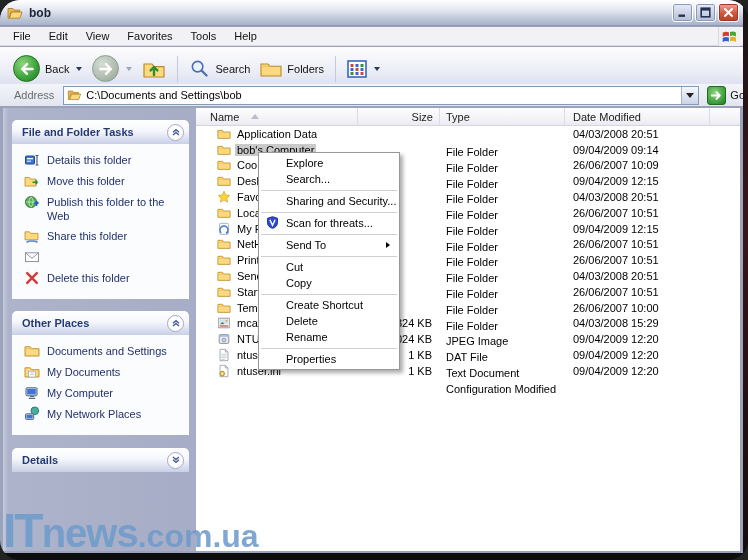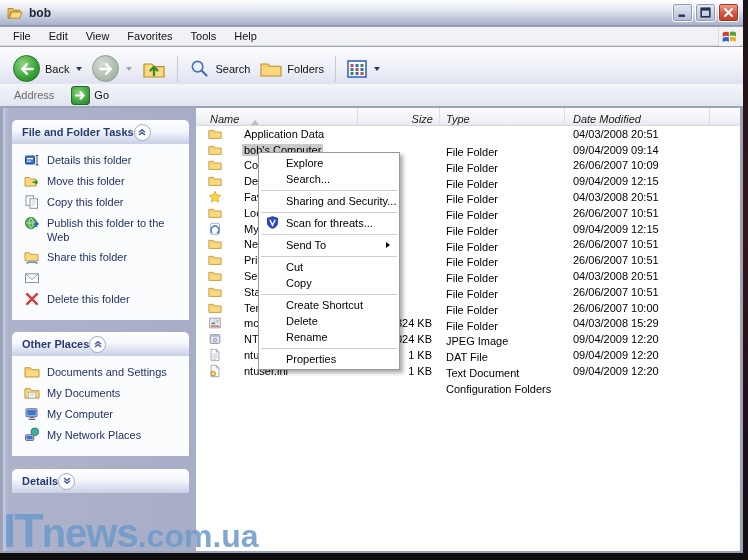--- a/index.html
+++ b/index.html
@@ -1,18 +1,18 @@
 <!DOCTYPE html>
 <html><head>
 <meta charset="utf-8">
 <style>
   html,body{margin:0;padding:0;background:#222;}
   *{box-sizing:border-box;}
   .stage{position:relative;width:748px;height:560px;background:#0d0d0d;overflow:hidden;
-         font-family:"Liberation Sans",sans-serif;font-size:11px;color:#000;}
+         font-family:"Liberation Sans",sans-serif;font-size:11px;color:#000;border-radius:20px;}
   .desktop-sliver{position:absolute;right:0;top:0;width:6px;height:560px;
          background:linear-gradient(180deg,#1b1416 0%,#3a1518 40%,#241012 70%,#120d0d 100%);}
   
   .window{position:absolute;left:0;top:0;width:743px;height:553px;background:#9aa3ba;}
   .titlebar{position:absolute;left:0;top:0;width:100%;height:26px;
         background:linear-gradient(180deg,#ffffff 0%,#e3e7f1 40%,#bec6d9 75%,#aab3cb 100%);
         border-bottom:1px solid #8d97b0;display:flex;align-items:center;padding-left:6px;}
   .title-icon{width:18px;height:16px;margin-right:5px;flex:none;}
   .title-text{font-weight:bold;font-size:12px;color:#1c2333;}
   .win-buttons{position:absolute;right:4px;top:3px;display:flex;gap:2px;}
@@ -51,48 +51,48 @@
         background:radial-gradient(circle at 7px 6px,#8fd47f,#3f9f3f 65%,#257a25);border:1px solid #1d6f1d;
         display:flex;align-items:center;justify-content:center;}
   .go-label{color:#111;}
   
   .main{position:absolute;left:3px;top:108px;width:737px;height:443px;background:#fff;overflow:hidden;}
   .sidebar{position:absolute;left:0;top:0;width:193px;height:100%;
         background:linear-gradient(90deg,#c6cbdd 0,#adb3ca 5px,#a7adc6 100%);}
   .panel{margin:0 7px 0 9px;}
   .panel-header{height:24px;border-radius:5px 5px 0 0;display:flex;align-items:center;
         background:linear-gradient(180deg,#ffffff 0%,#f5f7fc 45%,#c9d0e6 100%);
-        padding:0 5px 0 10px;}
+        padding:0 5px 0 10px;justify-content:space-between;}
   .panel-title{font-weight:bold;color:#253a73;}
   .chev-btn{width:17px;height:17px;border-radius:50%;background:#fff;border:1px solid #9fa8c8;flex:none;
         display:flex;align-items:center;justify-content:center;}
   .panel-body{background:#fbfcfe;padding:8px 6px 8px 12px;}
   .task-item{display:flex;gap:7px;margin-bottom:5px;align-items:flex-start;}
   .task-item .ti{width:16px;height:16px;flex:none;}
   .task-item .tl{color:#21316b;line-height:14px;padding-top:1px;}
   .watermark{position:absolute;left:3px;top:503px;white-space:nowrap;opacity:.88;z-index:5;
         color:#6f9bcb;font-weight:bold;pointer-events:none;}
   .wm-it{font-size:48px;letter-spacing:-2px;}
   .wm-news{font-size:40px;letter-spacing:-1px;}
   .wm-dom{font-size:32px;}
   
   .filearea{position:absolute;left:193px;top:0;right:0;height:100%;background:#fff;}
   .list-header{display:flex;height:18px;background:linear-gradient(180deg,#fdfdfd,#f2f2f7 70%,#e9e9f0);
         border-bottom:1px solid #d5d6e0;align-items:center;}
-  .hcell{height:100%;display:flex;align-items:flex-end;border-right:1px solid #dcdde5;color:#1a1a1a;font-style:italic;}
+  .hcell{height:100%;display:flex;align-items:center;border-right:1px solid #dcdde5;color:#1a1a1a;}
   .hc-name{width:162px;padding-left:14px;gap:12px;}
   .hc-size{width:82px;justify-content:flex-end;padding-right:6px;}
   .hc-type{width:125px;padding-left:6px;}
   .hc-date{width:145px;padding-left:8px;}
   .hc-fill{flex:1;border-right:none;}
   .sort-asc{width:0;height:0;border-left:4px solid transparent;border-right:4px solid transparent;
         border-bottom:5px solid #b9bccb;}
   .rows{}
   .frow{display:flex;height:15.8px;align-items:center;}
-  .c-name{width:162px;display:flex;align-items:center;gap:20px;padding-left:12px;overflow:hidden;white-space:nowrap;}
+  .c-name{width:162px;display:flex;align-items:center;gap:4px;padding-left:21px;overflow:hidden;white-space:nowrap;}
   .c-name .fi{width:14px;height:14px;flex:none;}
   .c-name .nm{padding:0 2px;}
   .c-name .nm.sel{background:#c9c9c9;}
   .c-size{width:82px;text-align:right;padding-right:8px;white-space:nowrap;}
   .c-type{width:125px;padding-left:6px;white-space:nowrap;overflow:hidden;margin-top:36px;}
   .c-date{width:145px;padding-left:8px;white-space:nowrap;}
   
   .ctx{position:absolute;left:258px;top:152px;width:142px;background:#fff;border:1px solid #979797;
         box-shadow:3px 3px 4px rgba(0,0,0,.33);padding:2px 0;z-index:20;}
   .cm-item{position:relative;height:16px;line-height:16px;padding-left:27px;color:#000;}
@@ -217,20 +217,32 @@
               <rect x="13.5" y="9" width="3" height="3" fill="#3566c8"></rect>
               <rect x="13.5" y="13" width="3" height="3" fill="#c94a3a"></rect>
           </svg>
         </span>
         <span class="caret"></span>
       </div>
     </div>
 
     <div class="addressbar">
       <span class="addr-label">Address</span>
+      <div class="addr-input">
+        <span style="width:15px;height:14px;flex:none;">
+            <svg width="100%" height="100%" viewBox="0 0 16 16">
+              <path d="M1 3.5h5l1.2 1.6h5.6V7H4L2 13.2H1z" fill="#E8B95A" stroke="#A87B1C" stroke-width=".8"></path>
+              <path d="M2.4 13.2L4.5 7H15l-2.2 6.2z" fill="#FCD97E" stroke="#A87B1C" stroke-width=".8"></path>
+            </svg>
+          </span>
+        <span class="addr-text">C:\Documents and Settings\bob</span>
+        <div class="addr-drop">
+            <span></span>
+          </div>
+      </div>
       <div class="go-btn">
         <svg width="13" height="13" viewBox="0 0 14 14">
             <path d="M2 7h8M7 3.5L10.5 7 7 10.5" stroke="#fff" stroke-width="2.2" fill="none" stroke-linecap="round" stroke-linejoin="round"></path>
           </svg>
       </div>
       <span class="go-label">Go</span>
     </div>
 
     <div class="main">
       <div class="sidebar">
@@ -260,30 +272,20 @@
                   <svg width="100%" height="100%" viewBox="0 0 16 16">
                     <path d="M1 4.5h4.5l1.2 1.6H12v7H1z" fill="#FCD97E" stroke="#B98C24" stroke-width=".8"></path>
                     <path d="M8.5 9.2h5m0 0l-2-2m2 2l-2 2" stroke="#2e8f2e" stroke-width="1.5" fill="none"></path>
                   </svg>
                 </span>
                 <span class="tl">Move this folder</span>
               </div>
               <div class="task-item">
                 <span class="ti">
                   <svg width="100%" height="100%" viewBox="0 0 16 16">
-                    <rect x="2" y="1.8" width="7.5" height="9.5" fill="#fff" stroke="#8a93a5"></rect>
-                    <rect x="6" y="4.8" width="7.5" height="9.5" fill="#fff" stroke="#8a93a5"></rect>
-                    <path d="M7.5 7h4.5M7.5 9h4.5M7.5 11h3" stroke="#b9bfca" stroke-width=".8"></path>
-                  </svg>
-                </span>
-                <span class="tl">Copy this folder</span>
-              </div>
-              <div class="task-item">
-                <span class="ti">
-                  <svg width="100%" height="100%" viewBox="0 0 16 16">
                     <circle cx="7" cy="8" r="5.5" fill="#58b058" stroke="#2d7a2d"></circle>
                     <path d="M1.8 8h10.4M7 2.7c-2.6 3-2.6 7.6 0 10.6M7 2.7c2.6 3 2.6 7.6 0 10.6" stroke="#cfe8cf" stroke-width=".8" fill="none"></path>
                     <path d="M12.5 12V7.5m0 0l-2 2m2-2l2 2" stroke="#1d5dd6" stroke-width="1.6" fill="none"></path>
                   </svg>
                 </span>
                 <span class="tl">Publish this folder to the Web</span>
               </div>
               <div class="task-item">
                 <span class="ti">
                   <svg width="100%" height="100%" viewBox="0 0 16 16">
@@ -612,21 +614,21 @@
                   <svg width="100%" height="100%" viewBox="0 0 16 16">
                     <path d="M3.5 1.5h6l3 3v10h-9z" fill="#fff" stroke="#98a0ae"></path>
                     <path d="M9.5 1.5v3h3" fill="none" stroke="#98a0ae"></path>
                     <circle cx="6" cy="11" r="2.7" fill="#f0c33c" stroke="#b98a1d"></circle>
                     <circle cx="6" cy="11" r="1" fill="#fff"></circle>
                   </svg>
                 </span>
                 <span class="nm">ntuser.ini</span>
               </div>
               <div class="c-size">1 KB</div>
-              <div class="c-type">Configuration Folders</div>
+              <div class="c-type">Configuration Modified</div>
               <div class="c-date">09/04/2009 12:20</div>
             </div>
           </div>
       </div>
     </div>
   </div>
 
   <div class="watermark">
     <span class="wm-it">IT</span><span class="wm-news">news</span><span class="wm-dom">.com.ua</span>
   </div>

